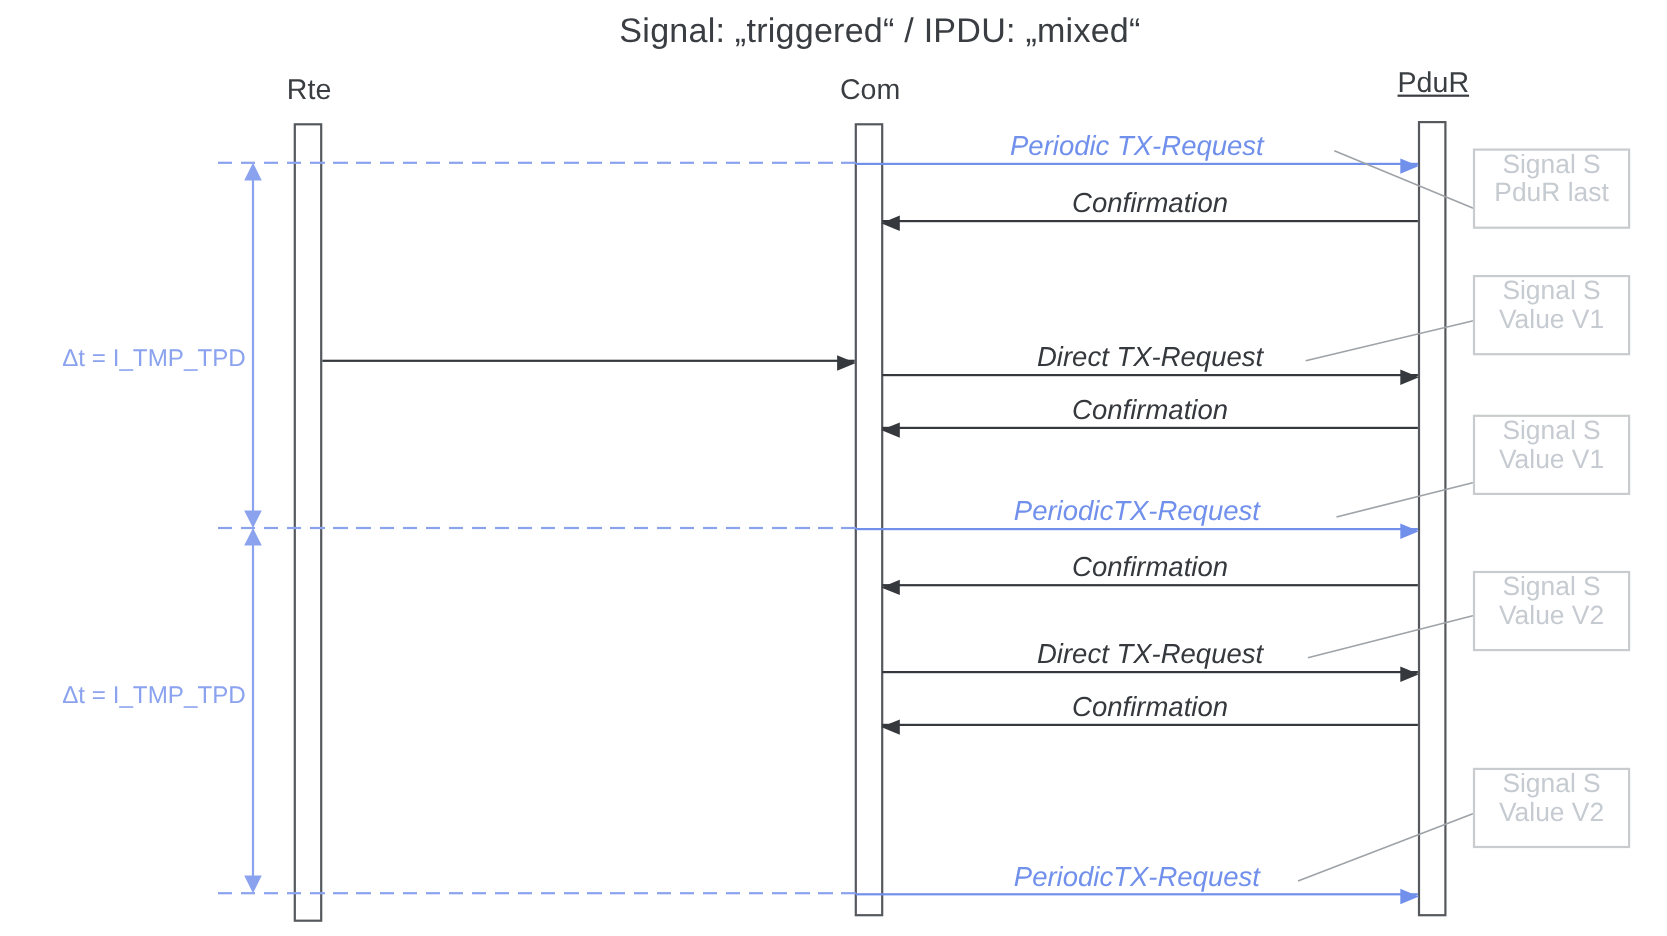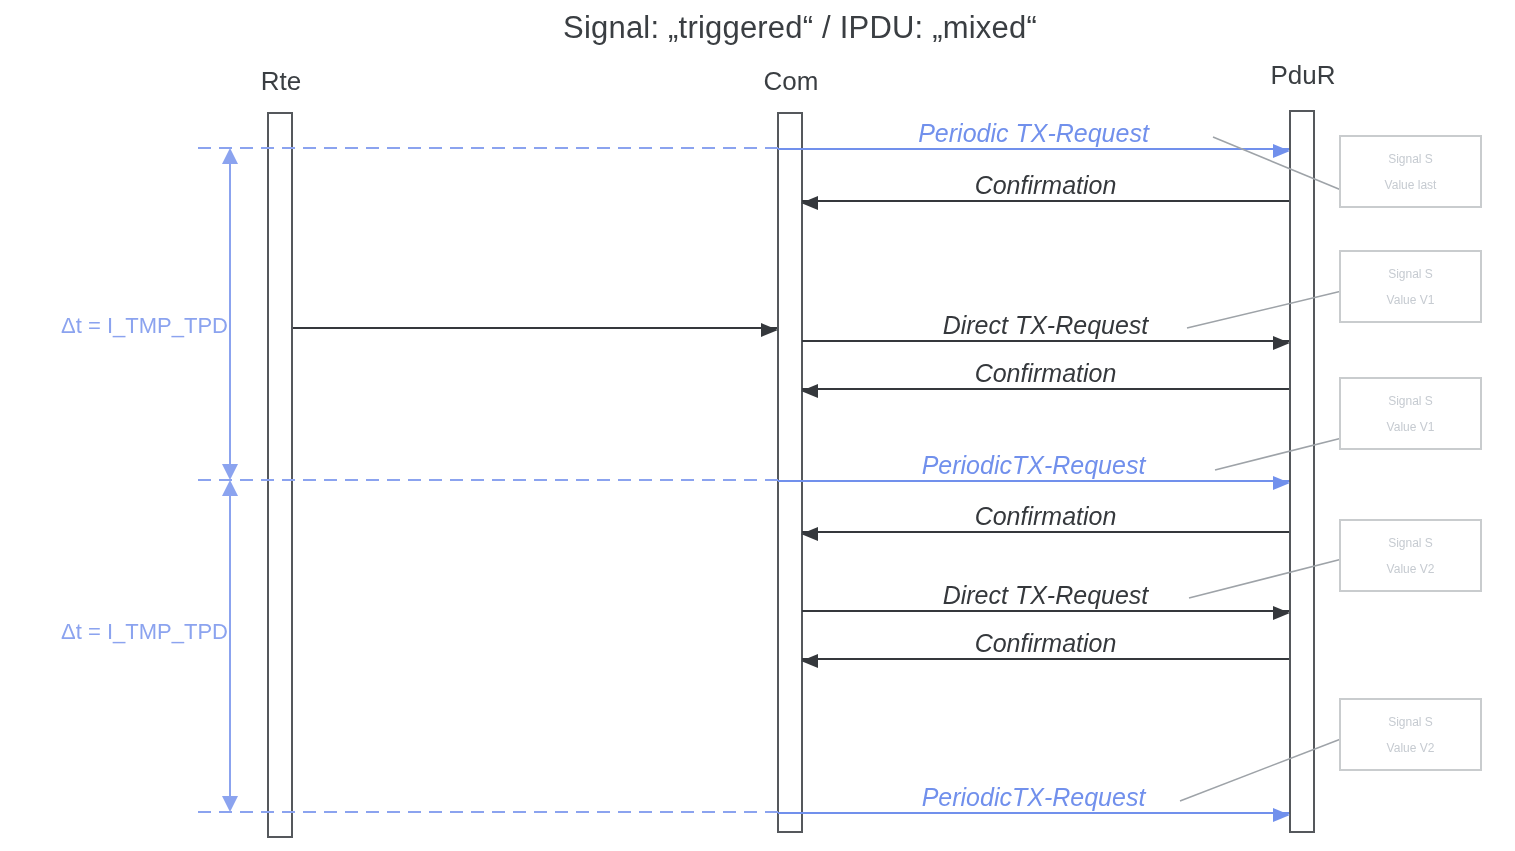--- a/index.html
+++ b/index.html
@@ -21,54 +21,54 @@
   }
   .dash {
     position:absolute; height:2px;
     background:repeating-linear-gradient(90deg, var(--dashed_blue) 0 13px, transparent 13px 21px);
   }
   .vline { position:absolute; width:2px; background:var(--dashed_blue); }
   .vhead { position:absolute; width:0; height:0; }
   .vhead.up   { border-left:8px solid transparent; border-right:8px solid transparent; border-bottom:16px solid var(--dashed_blue); }
   .vhead.down { border-left:8px solid transparent; border-right:8px solid transparent; border-top:16px solid var(--dashed_blue); }
   .dt-label {
-    position:absolute; left:52px; width:176px; text-align:right;
+    position:absolute; left:52px; width:176px; text-align:center;
     font-size:22px; color:var(--dashed_blue);
   }
   .msg { position:absolute; height:32px;text-decoration:underline; }
   .msg .lbl {
     position:absolute; left:0; right:0; bottom:4px; text-align:center;
     font-size:25px; font-style:italic; color:var(--message_black); line-height:26px;
     white-space:nowrap;
   }
   .msg .line { position:absolute; left:0; right:0; bottom:0; height:0; border-top:2px solid var(--message_black); }
   .msg.blue .lbl  { color:var(--periodic_blue); }
   .msg.blue .line { border-top-color:var(--periodic_blue); }
   .head { position:absolute; width:0; height:0; bottom:-8px; }
   .head.r { right:-1px; border-top:7px solid transparent; border-bottom:7px solid transparent; border-left:17px solid var(--message_black); }
   .head.l { left:-1px;  border-top:7px solid transparent; border-bottom:7px solid transparent; border-right:17px solid var(--message_black); }
   .msg.blue .head.r { border-left-color:var(--periodic_blue); }
   .leaders { position:absolute; left:0; top:0; pointer-events:none; }
   .note {
     position:absolute; left:1339px; width:139px; height:69px;
     background:#ffffff; border:2px solid var(--note_border);
-    display:flex; flex-direction:column; align-items:center; justify-content:center;
-    font-size:12px; line-height:26px; color:var(--annotation_gray); text-align:center;
+    display:flex; flex-direction:column; align-items:center; justify-content:flex-start;
+    font-size:24px; line-height:26px; color:var(--annotation_gray); text-align:center;
   }
 </style>
 </head>
 <body>
 
 <div id="canvas">
 
   <div class="title">Signal: „triggered“ / IPDU: „mixed“</div>
 
   <div class="ll-label" style="left:226px; top:66px;">Rte</div>
   <div class="ll-label" style="left:736px; top:66px;">Com</div>
-  <div class="ll-label" style="left:1248px; top:60px;">PduR</div>
+  <div class="ll-label" style="left:1248px; top:60px;text-decoration:underline;">PduR</div>
 
   <div class="ll-bar" style="left:267px;  top:112px; height:722px;"></div>
   <div class="ll-bar" style="left:777px;  top:112px; height:717px;"></div>
   <div class="ll-bar" style="left:1289px; top:110px; height:719px;"></div>
 
   <div class="dash" style="left:198px; top:147px; width:580px;"></div>
   <div class="dash" style="left:198px; top:479px; width:580px;"></div>
   <div class="dash" style="left:198px; top:811px; width:580px;"></div>
 
   <div class="vline" style="left:229px; top:150px; height:328px;"></div>
@@ -145,21 +145,21 @@
   <svg class="leaders" width="1515" height="851" viewBox="0 0 1515 851">
     <line x1="1213" y1="137" x2="1346" y2="192" stroke="#9ea3a8" stroke-width="1.5"></line>
     <line x1="1187" y1="328" x2="1346" y2="290" stroke="#9ea3a8" stroke-width="1.5"></line>
     <line x1="1215" y1="470" x2="1346" y2="437" stroke="#9ea3a8" stroke-width="1.5"></line>
     <line x1="1189" y1="598" x2="1346" y2="558" stroke="#9ea3a8" stroke-width="1.5"></line>
     <line x1="1180" y1="801" x2="1346" y2="737" stroke="#9ea3a8" stroke-width="1.5"></line>
   </svg>
 
   <div class="note" style="top:135px;">
     <span>Signal S</span>
-    <span>Value last</span>
+    <span>PduR last</span>
   </div>
   <div class="note" style="top:250px;">
     <span>Signal S</span>
     <span>Value V1</span>
   </div>
   <div class="note" style="top:377px;">
     <span>Signal S</span>
     <span>Value V1</span>
   </div>
   <div class="note" style="top:519px;">

